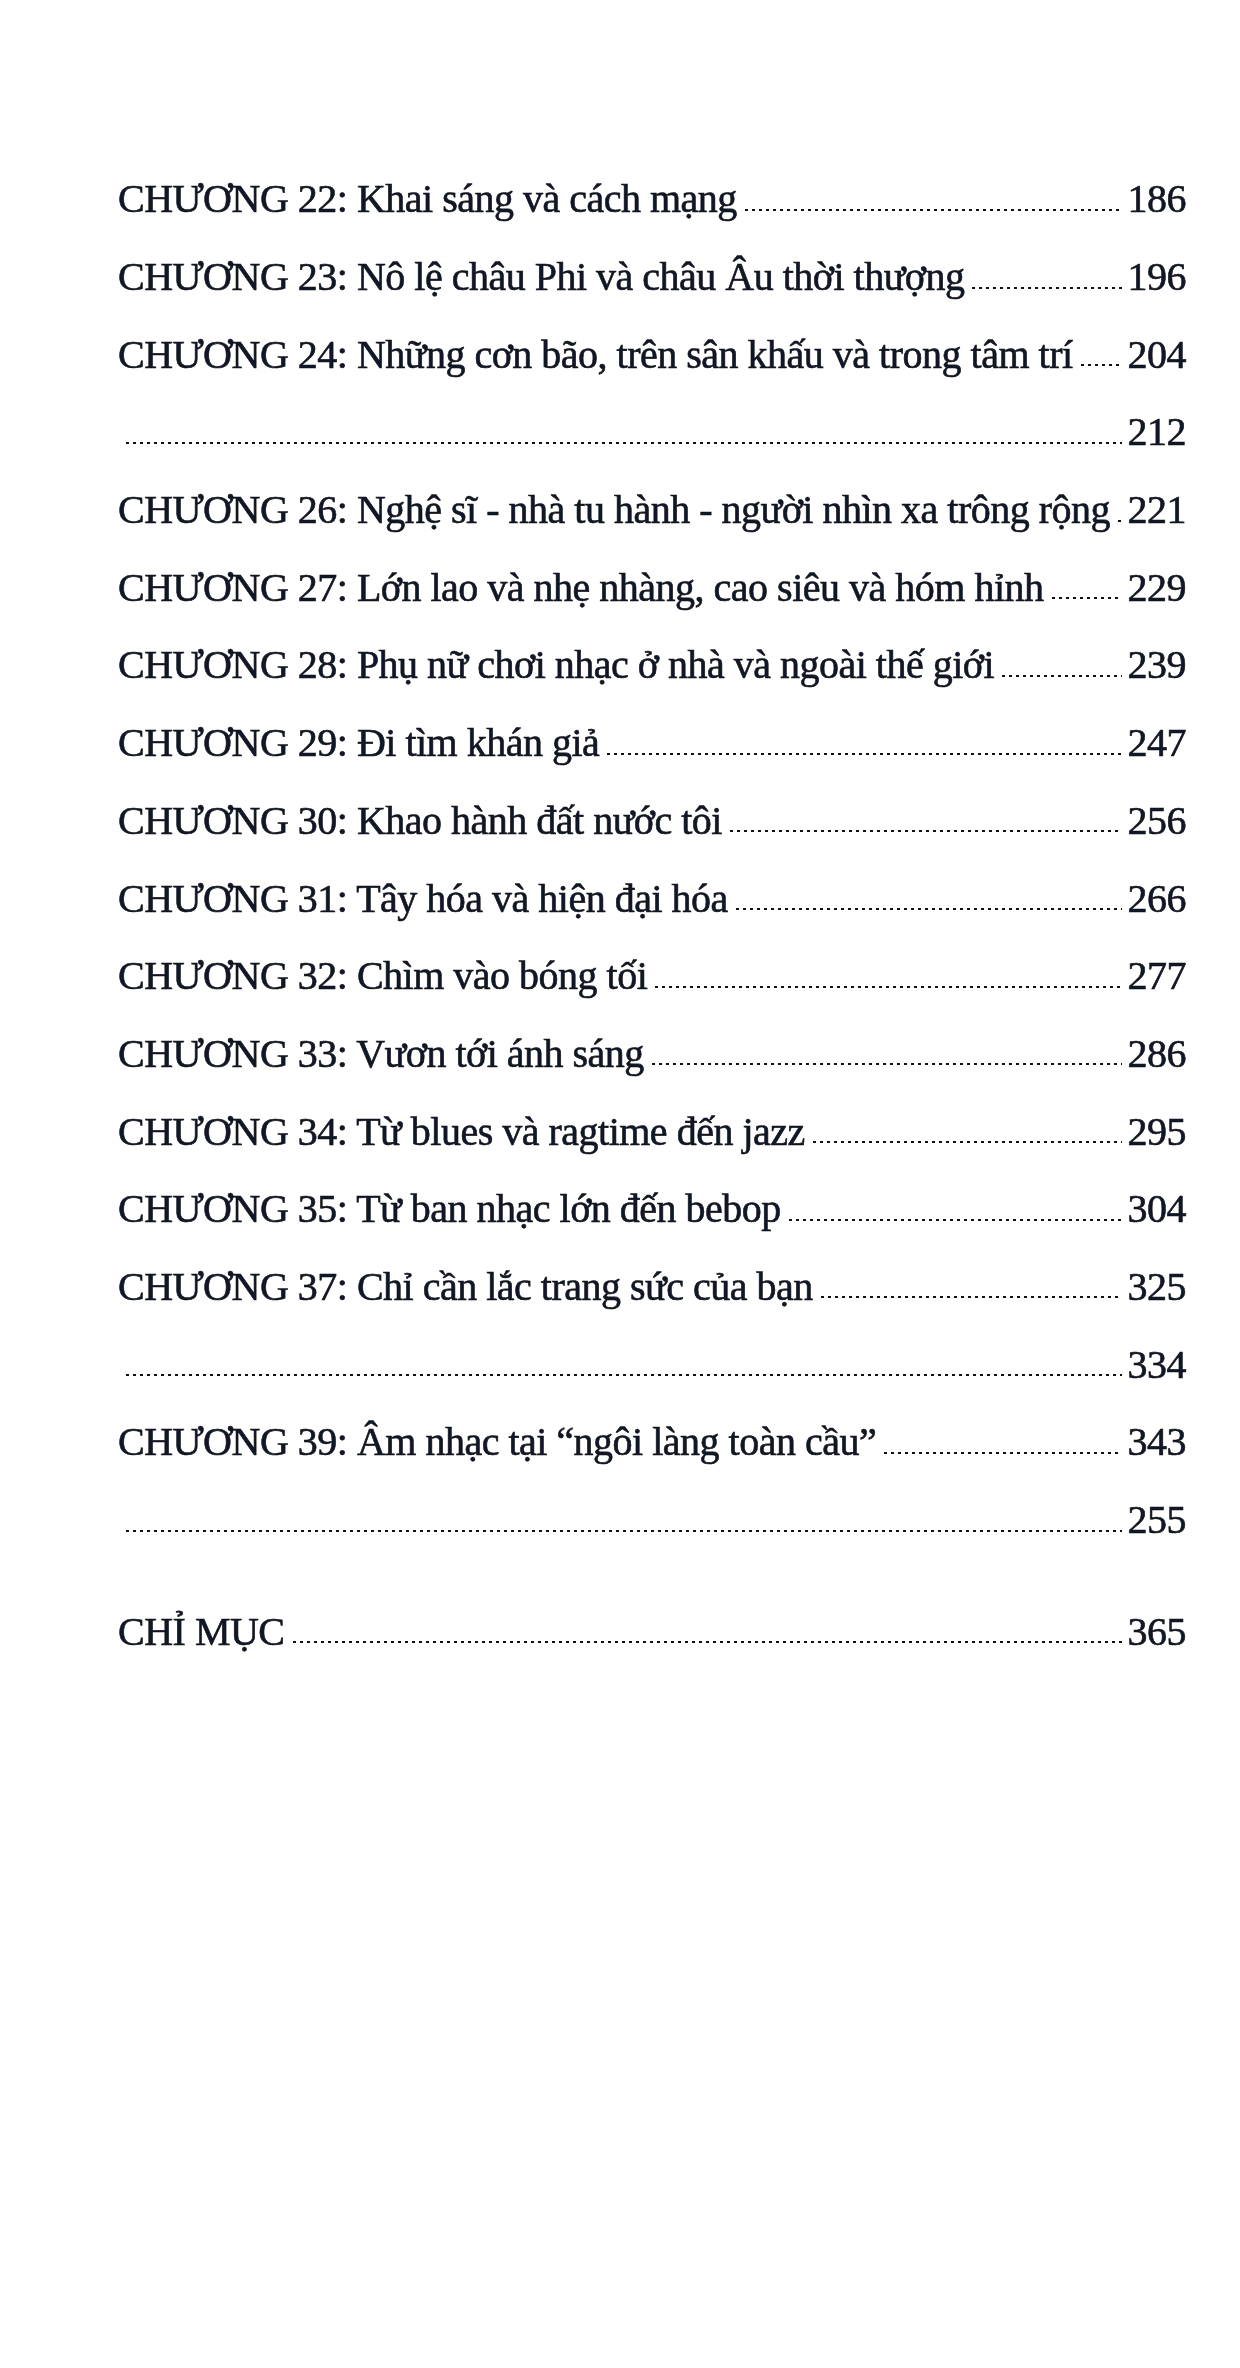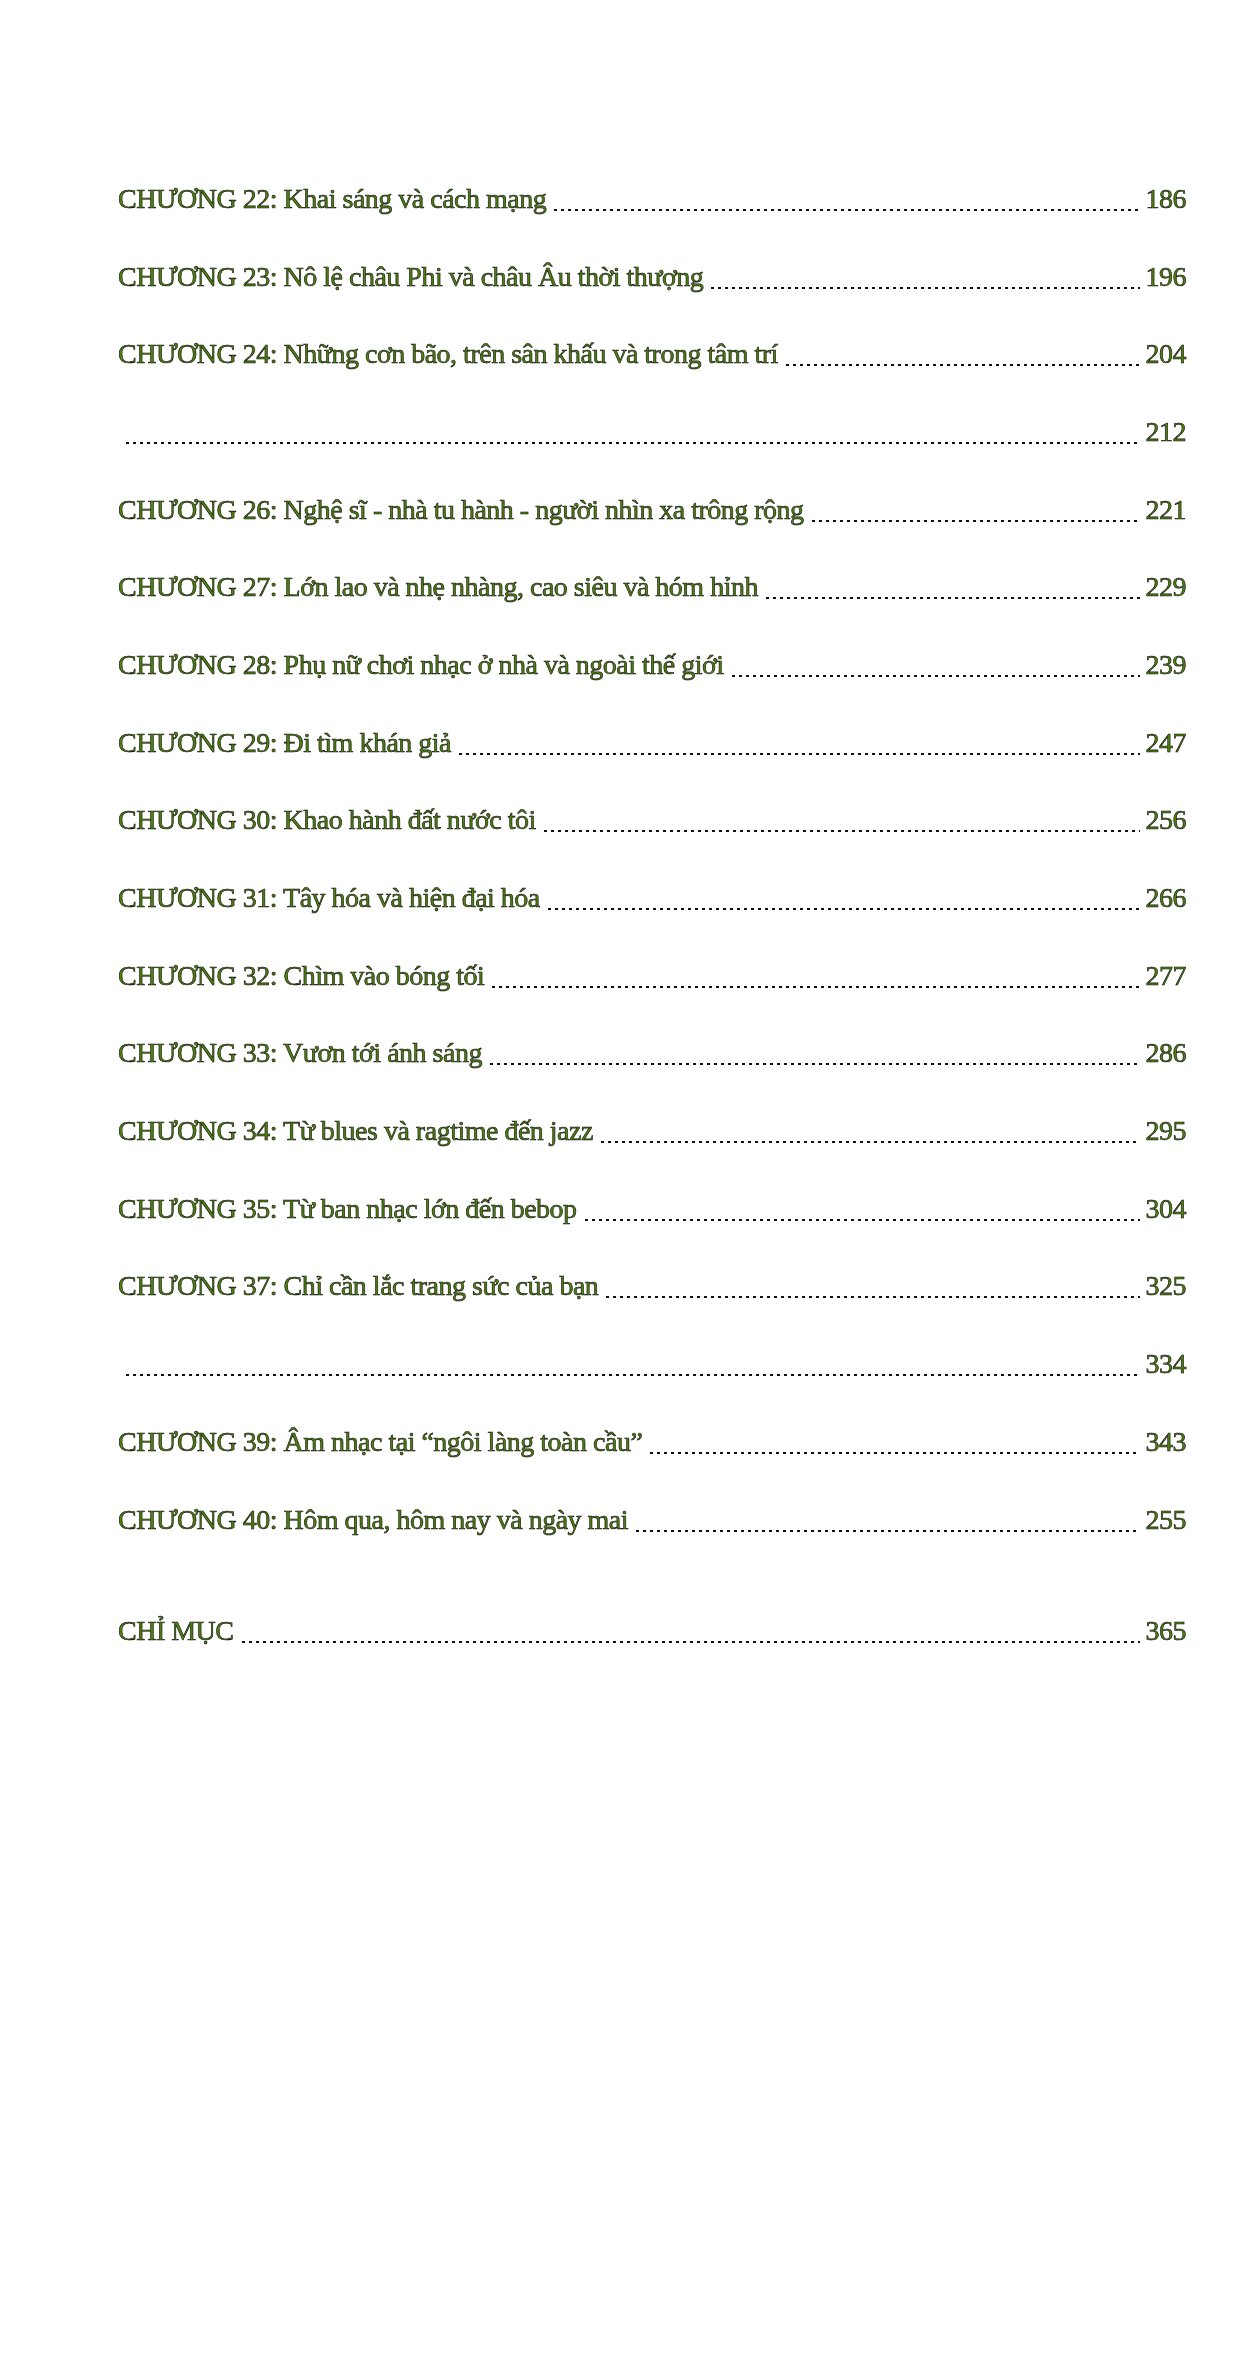--- a/index.html
+++ b/index.html
@@ -1,20 +1,20 @@
 <!DOCTYPE html>
 <html><head>
 <meta charset="utf-8">
 <style>
   html, body { margin:0; padding:0; background:#ffffff; }
   body { width:1240px; height:2368px; position:relative; overflow:hidden; }
   .toc { position:absolute; left:118px; top:160px; width:1068px; }
   .row {
     position:relative; height:77.7px; display:flex; align-items:center;
-    font-family: "Liberation Serif", serif; font-size:28px; color:#4d7c0f;
+    font-family: "Liberation Serif", serif; font-size:40px; color:#0f172a;
     -webkit-text-stroke:0.6px #111;
   }
   .title { white-space:nowrap; letter-spacing:-0.5px; transform-origin:left center; }
   .leader {
     flex:1; height:4px; margin:0 6px; align-self:center; margin-top:22px;
     background-image: radial-gradient(circle, #111 1.3px, transparent 1.5px);
     background-size:7px 4px; background-repeat:repeat-x;
   }
   .page { white-space:nowrap; letter-spacing:-0.5px; }
   .index { margin-top:34px;justify-content:center; }
@@ -100,21 +100,20 @@
     <div class="row">
       <span class="leader"></span>
       <span class="page">334</span>
     </div>
     <div class="row">
       <span class="title"><span>CHƯƠNG 39:</span> <span>Âm nhạc tại “ngôi làng toàn cầu”</span></span>
       <span class="leader"></span>
       <span class="page">343</span>
     </div>
     <div class="row">
-      <span class="title"><span>CHƯƠNG 40:</span> <span>Hôm qua, hôm nay và ngày mai</span></span>
       <span class="leader"></span>
       <span class="page">255</span>
     </div>
     <div class="row index">
       <span class="title">CHỈ MỤC</span>
       <span class="leader"></span>
       <span class="page">365</span>
     </div>
   </div>
 

